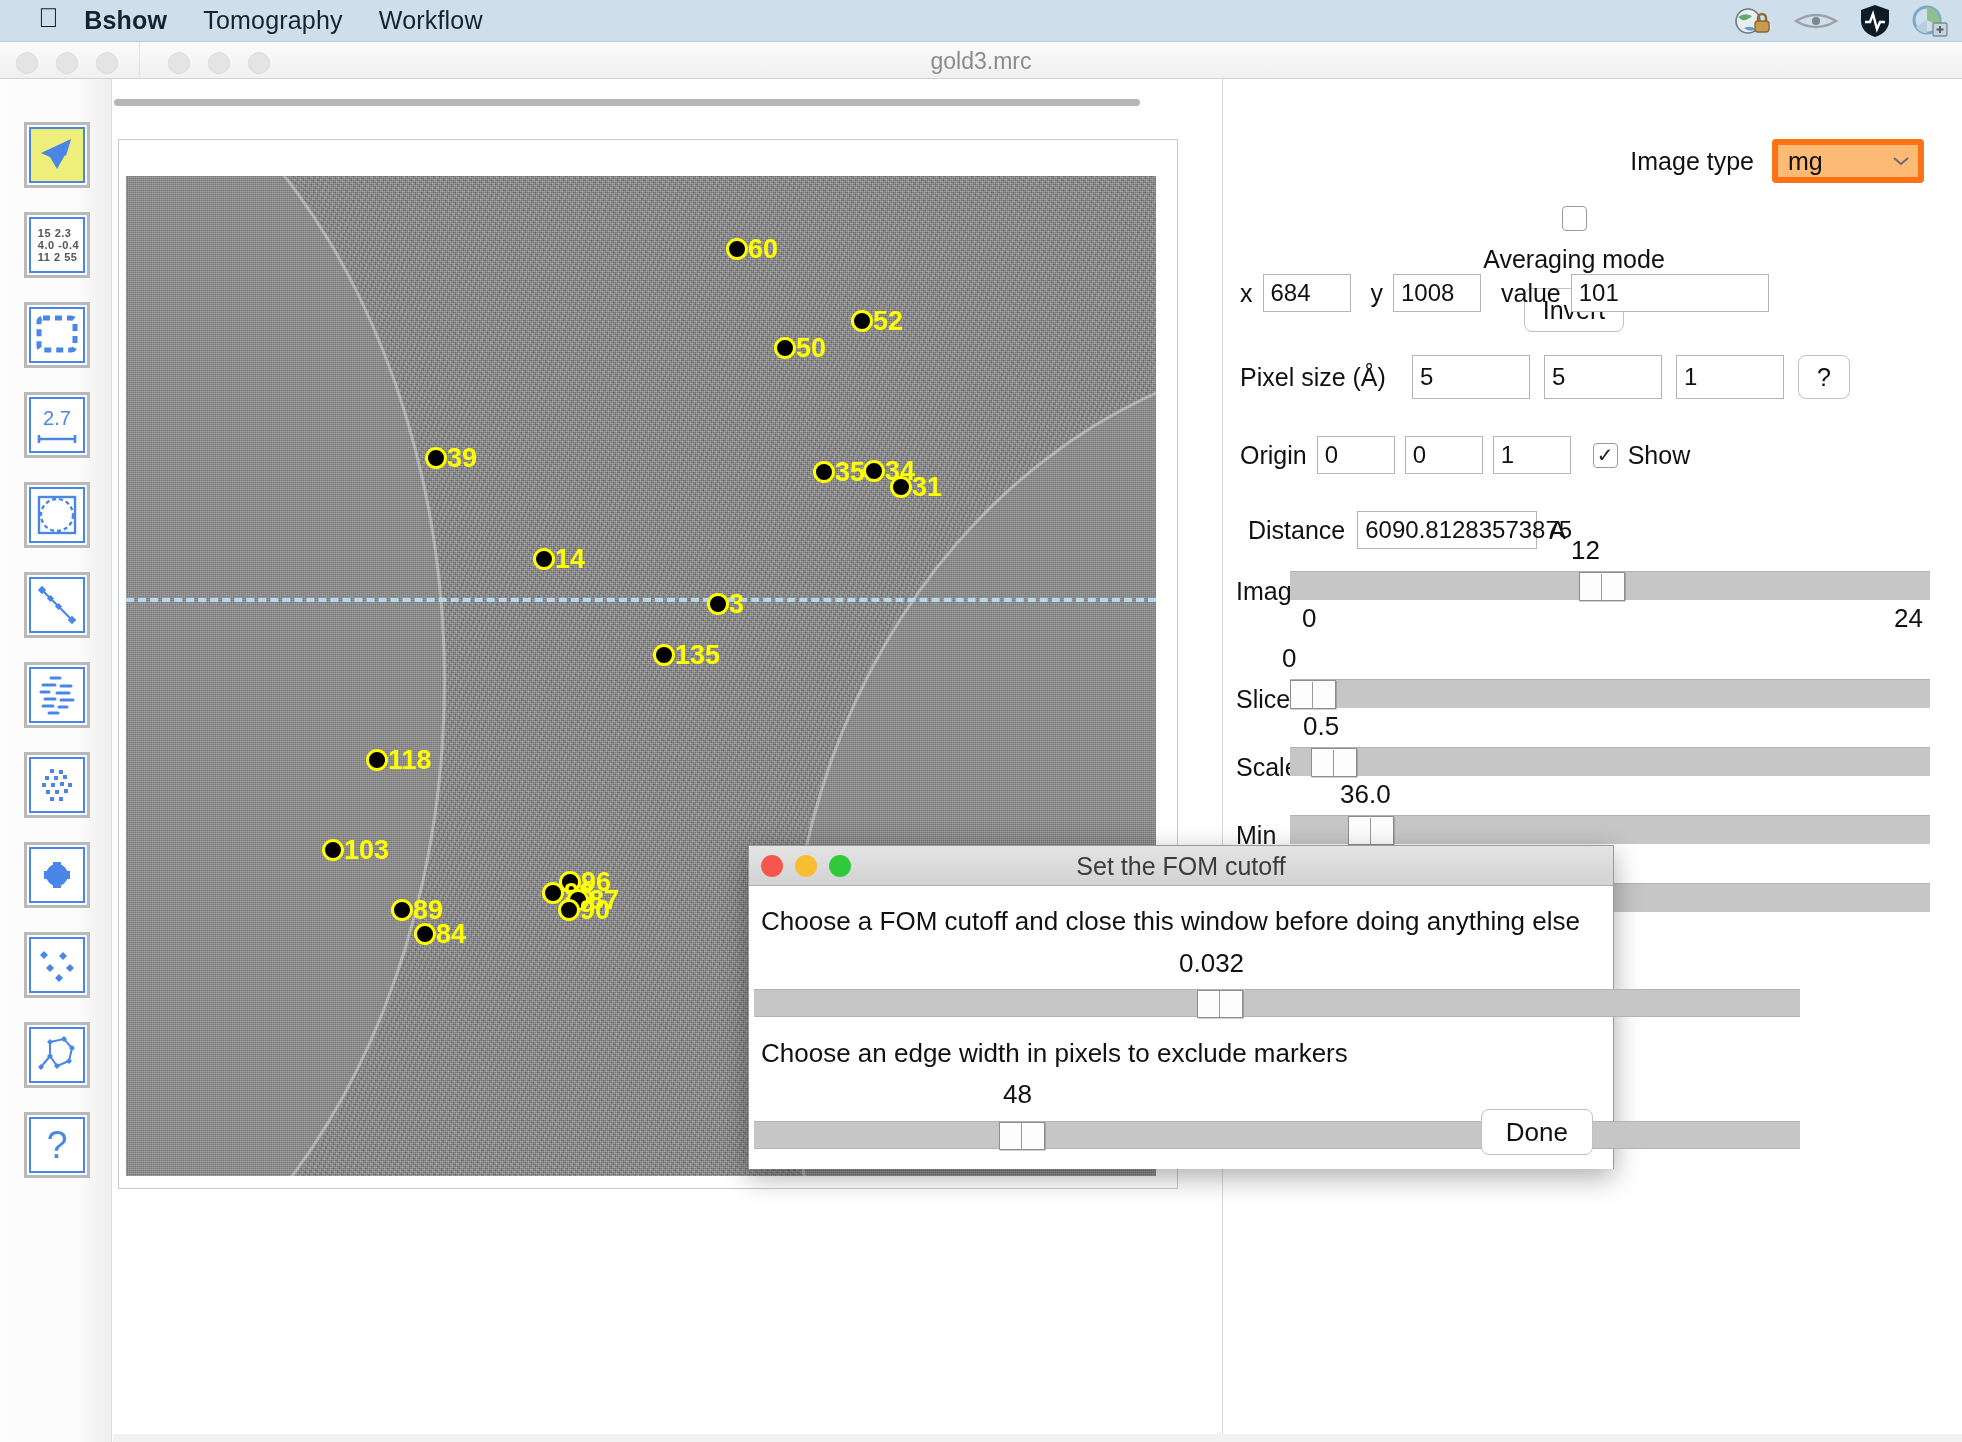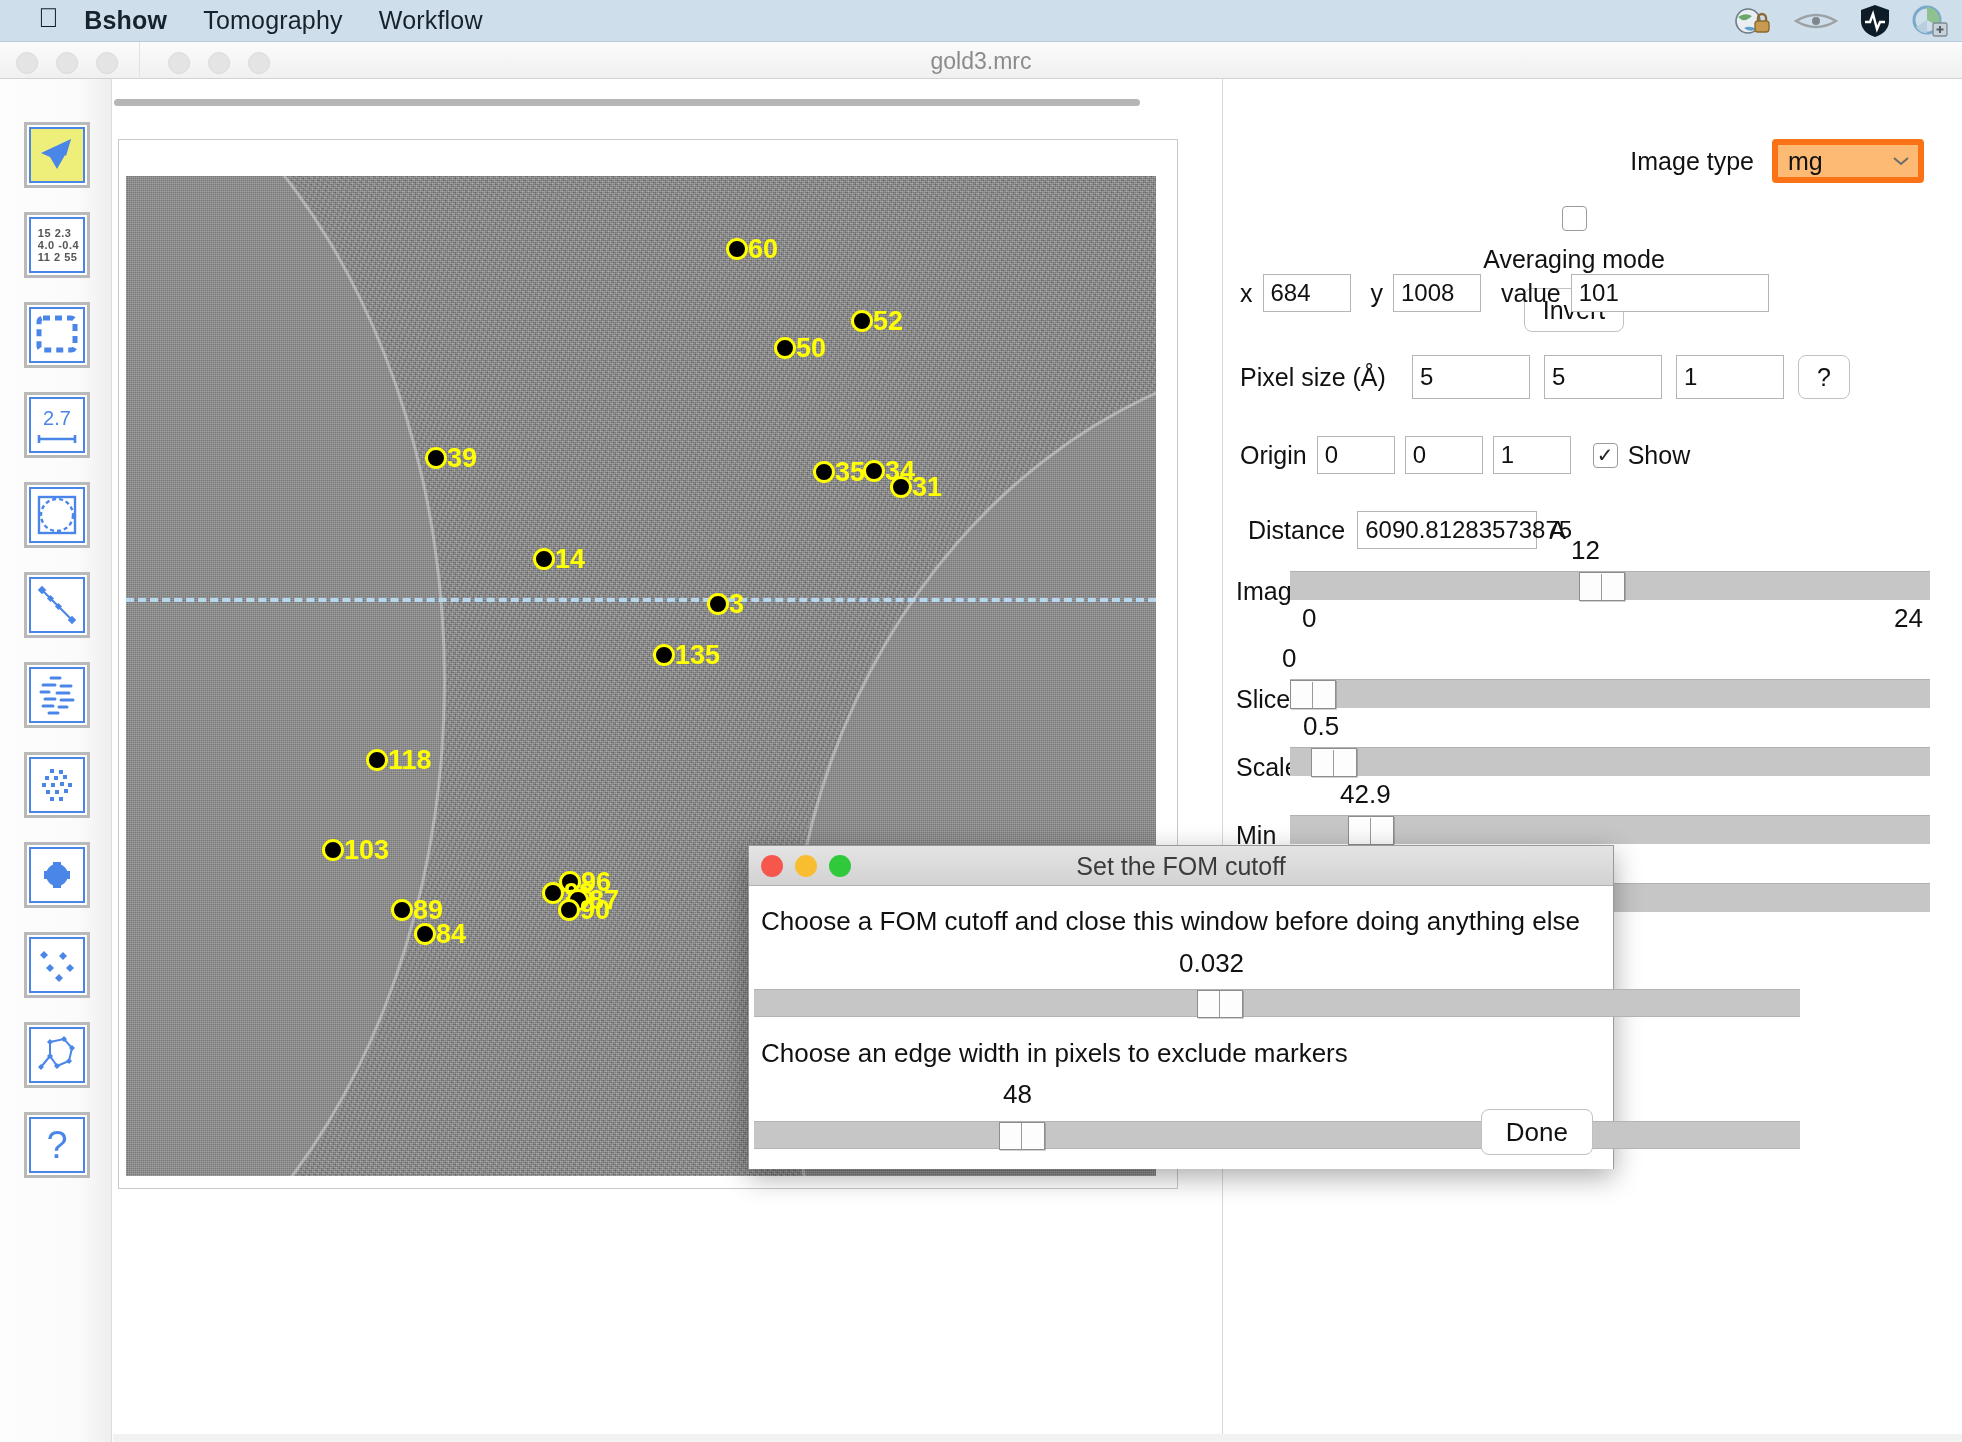--- a/index.html
+++ b/index.html
@@ -663,21 +663,21 @@
           <div class="strack" style="left: 66px; top: 26px; width: 640px;">
             <div class="sthumb" style="left: 21px;"></div>
           </div>
           <div class="sval" style="left: 79px; top: -10px;">0.5</div>
         </div>
         <div class="sliderRow" style="left: 0px; top: 710px; width: 720px; height: 100px;">
           <div class="slabel" style="left: 12px; top: 32px;">Min</div>
           <div class="strack" style="left: 66px; top: 26px; width: 640px;">
             <div class="sthumb" style="left: 58px;"></div>
           </div>
-          <div class="sval" style="left: 116px; top: -10px;">42.9</div>
+          <div class="sval" style="left: 116px; top: -10px;">36.0</div>
         </div>
         <div class="sliderRow" style="left: 0px; top: 778px; width: 720px; height: 100px;">
           <div class="slabel" style="left: 12px; top: 32px;">Max</div>
           <div class="strack" style="left: 66px; top: 26px; width: 640px;">
             <div class="sthumb" style="left: 205px;"></div>
           </div>
           <div class="sval" style="left: 263px; top: -10px;">88.0</div>
         </div>
       </div>
   </div>

